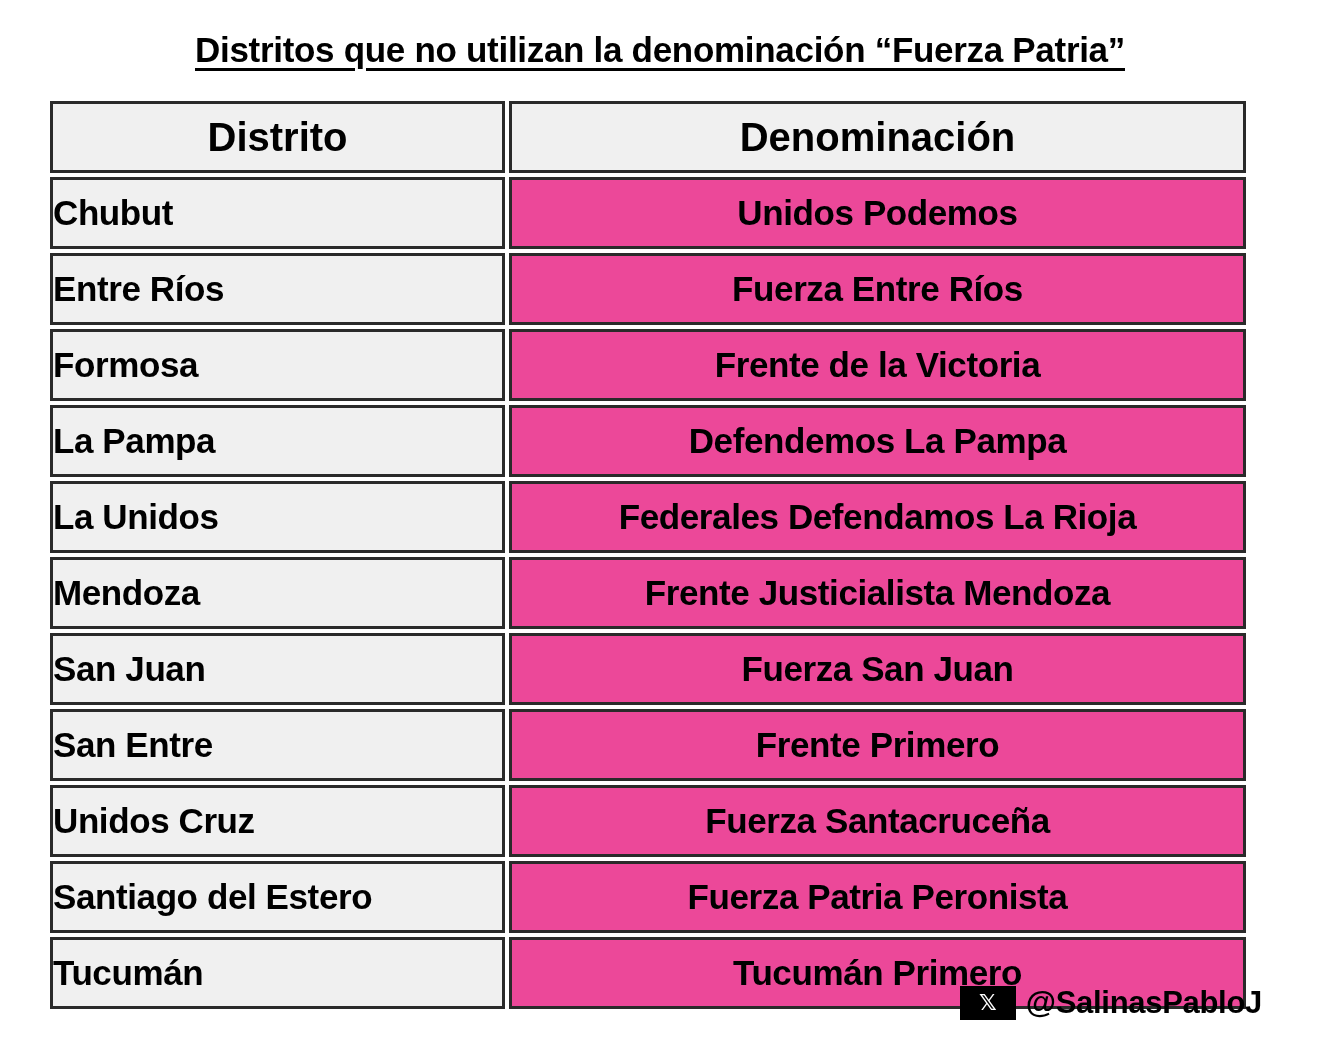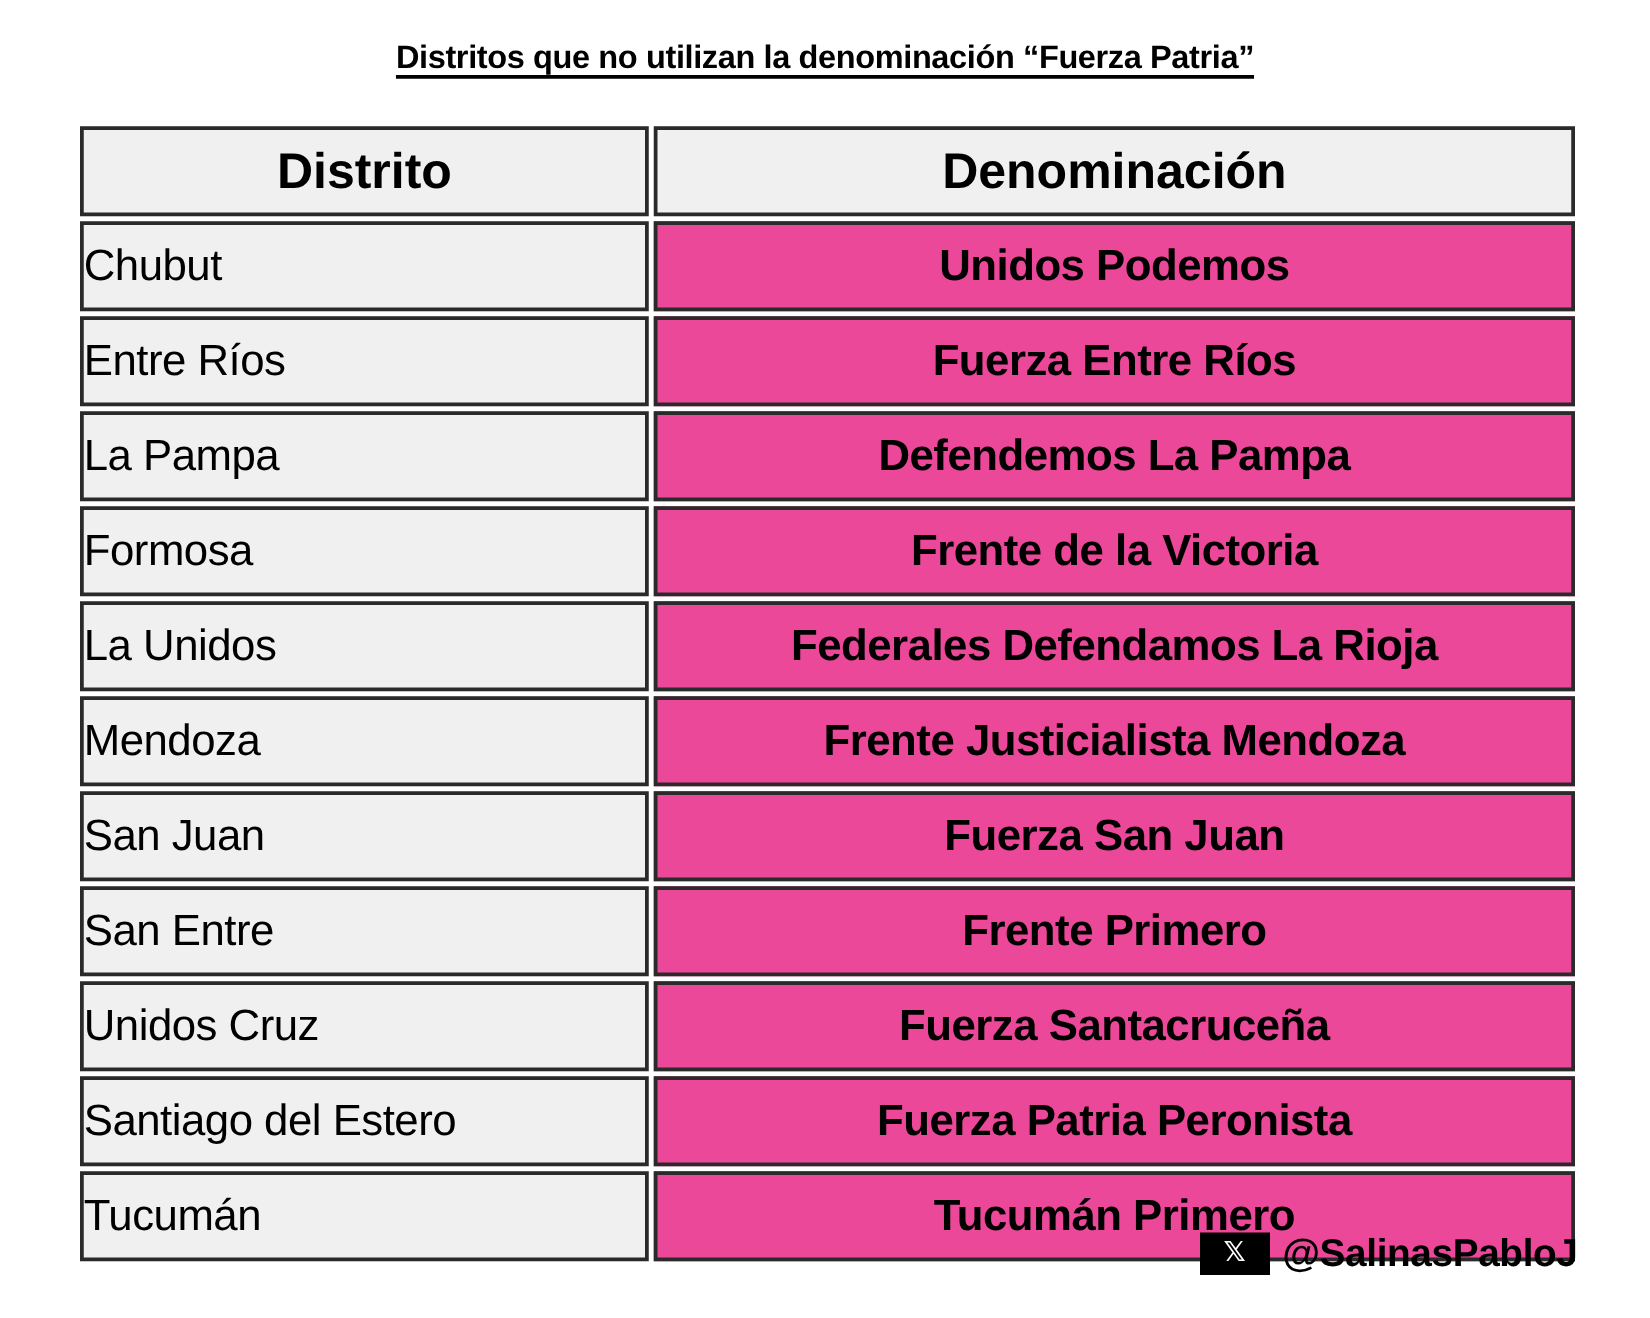--- a/index.html
+++ b/index.html
@@ -19,34 +19,34 @@
     width: 1320px;
     height: 1054px;
     box-sizing: border-box;
   }
   .title {
     position: absolute;
     top: 30px;
     left: 0;
     width: 1320px;
     text-align: center;
-    font-size: 26px;
+    font-size: 35px;
     font-weight: bold;
     letter-spacing: -0.3px;
     white-space: nowrap;
   }
   .title span.under {
     text-decoration: underline;
     text-underline-offset: 6px;
     text-decoration-thickness: 3px;
   }
   table.grid {
     position: absolute;
     top: 97px;
-    left: 60px;
+    left: 46px;
     width: 1196px;
     border-collapse: separate;
     border-spacing: 4px;
     table-layout: fixed;
   }
   table.grid td, table.grid th {
     border: 3px solid #2a2a2a;
     padding: 0;
     height: 66px;
     vertical-align: middle;
@@ -56,21 +56,21 @@
     height: 82px;
     font-size: 40px;
     font-weight: bold;
     text-align: center;
   }
   td.distrito {
     background: #f0f0f0;
     text-align: left;
     padding-left: 12px;
     font-size: 35px;
-    font-weight: normal;
+    font-weight: bold;
     white-space: nowrap;
     letter-spacing: -0.4px;
   }
   td.denominacion {
     background: #ec4899;
     text-align: center;
     font-size: 35px;
     font-weight: bold;
     white-space: nowrap;
     letter-spacing: -0.4px;
@@ -125,26 +125,26 @@
     <tbody>
       <tr>
         <td class="distrito">Chubut</td>
         <td class="denominacion">Unidos Podemos</td>
       </tr>
       <tr>
         <td class="distrito">Entre Ríos</td>
         <td class="denominacion">Fuerza Entre Ríos</td>
       </tr>
       <tr>
+        <td class="distrito">Formosa</td>
+        <td class="denominacion">Frente de la Victoria</td>
+      </tr>
+      <tr>
         <td class="distrito">La Pampa</td>
         <td class="denominacion">Defendemos La Pampa</td>
-      </tr>
-      <tr>
-        <td class="distrito">Formosa</td>
-        <td class="denominacion">Frente de la Victoria</td>
       </tr>
       <tr>
         <td class="distrito">La Unidos</td>
         <td class="denominacion">Federales Defendamos La Rioja</td>
       </tr>
       <tr>
         <td class="distrito">Mendoza</td>
         <td class="denominacion">Frente Justicialista Mendoza</td>
       </tr>
       <tr>

